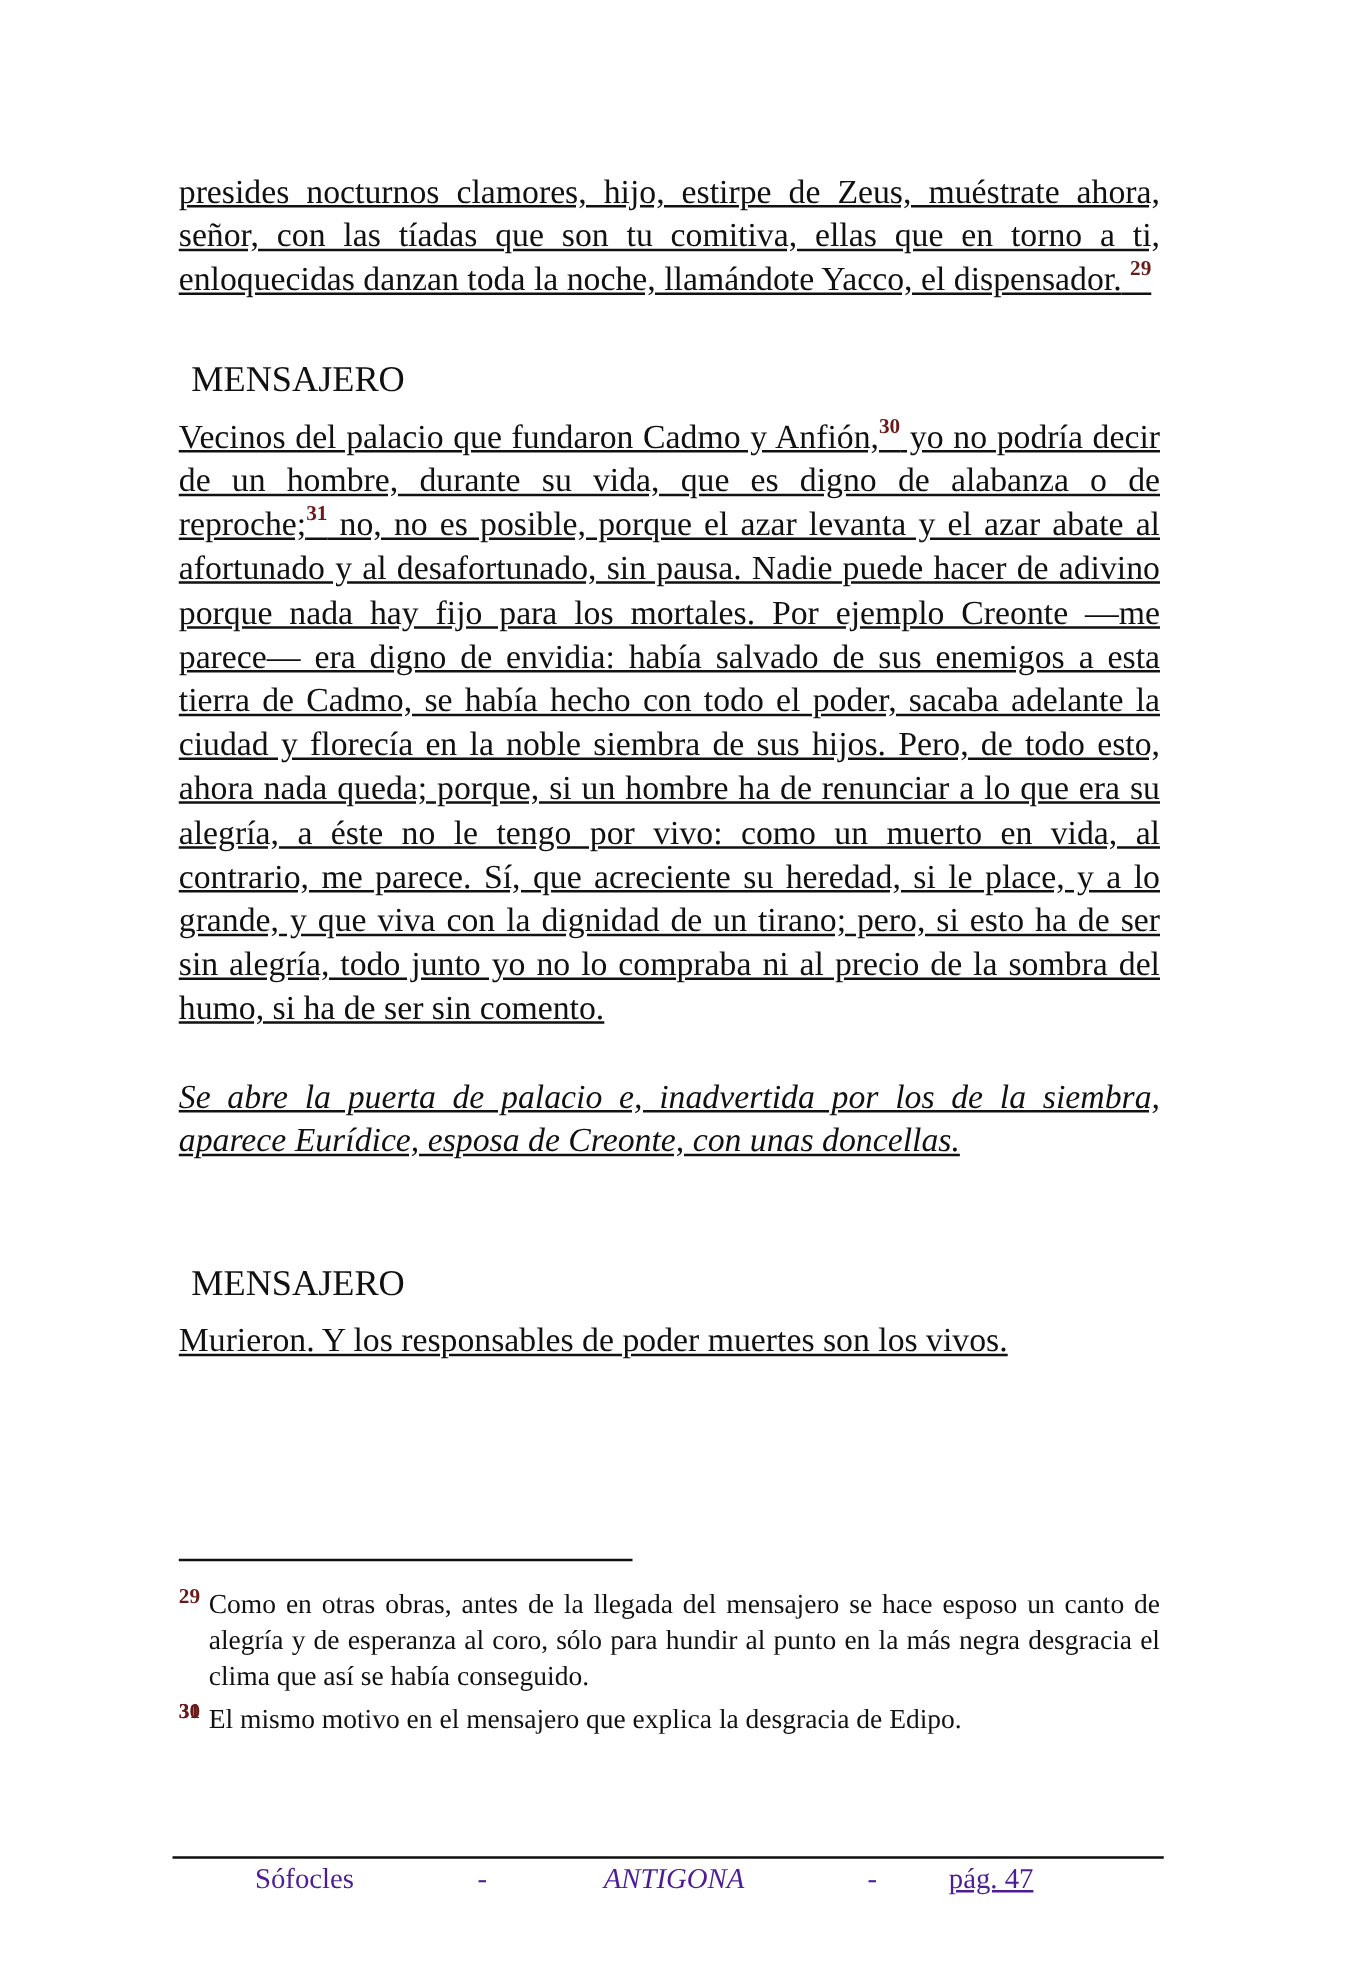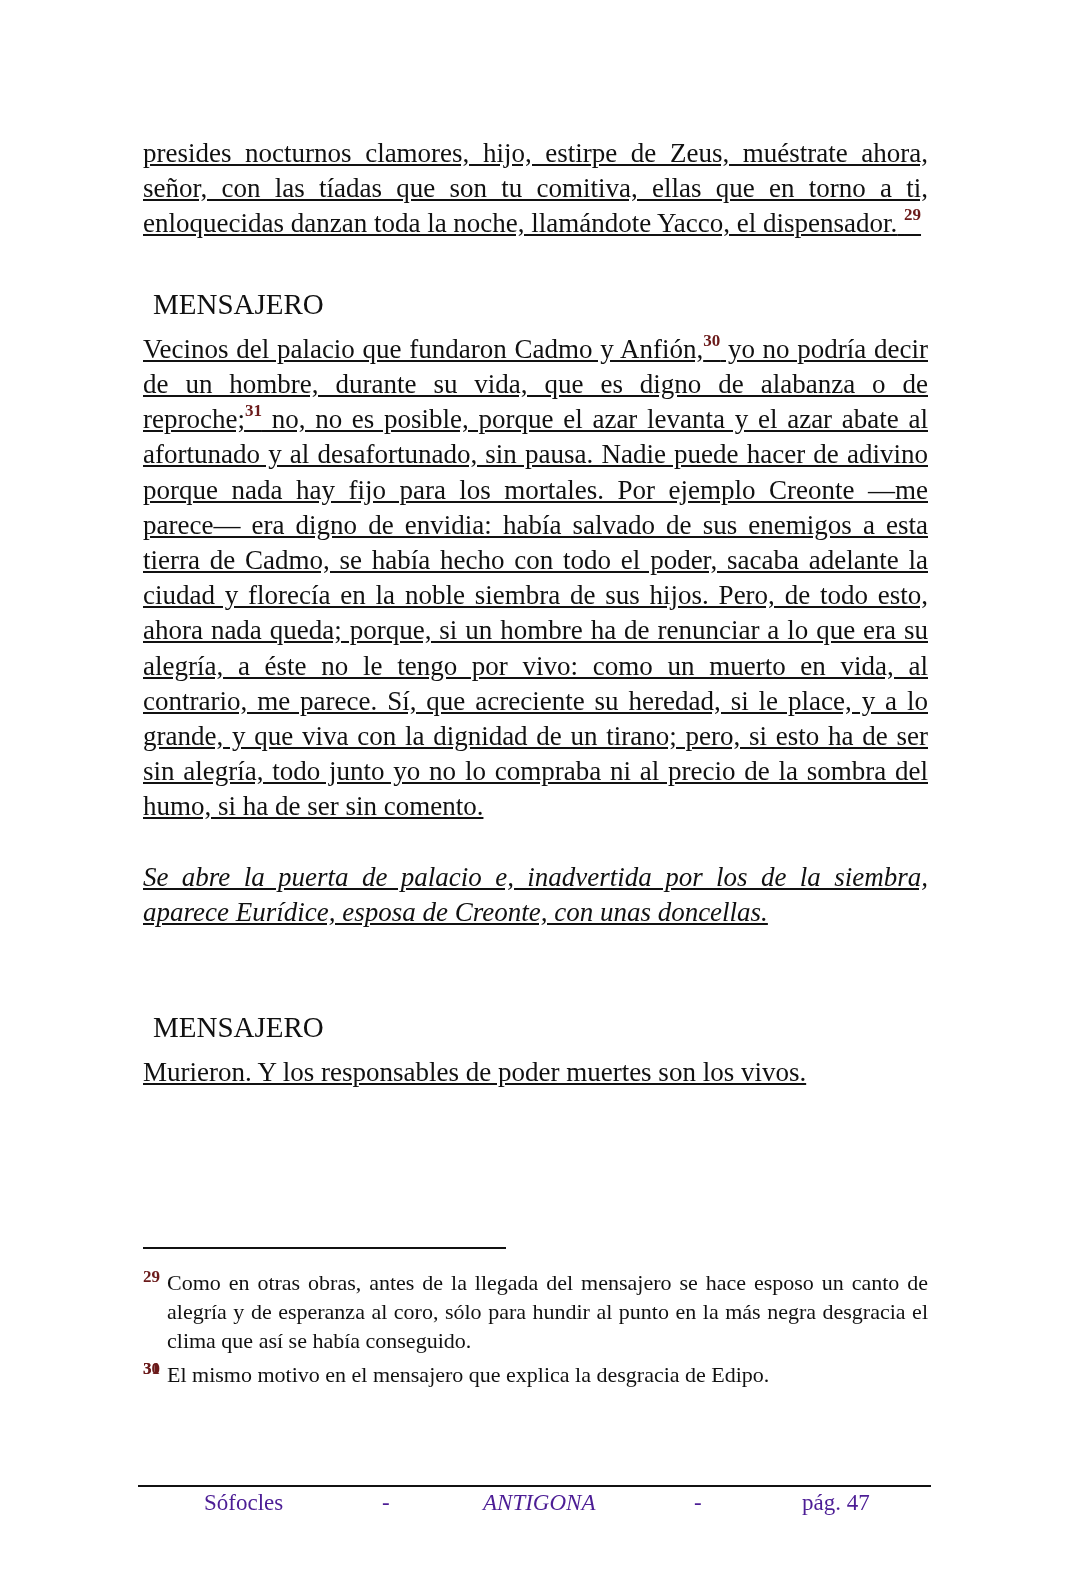--- a/index.html
+++ b/index.html
@@ -16,21 +16,21 @@
     .footnotes { position: absolute; left: 143px; top: 1268px; width: 785px; font-size: 22px; line-height: 29px; }
     .footnote { position: relative; padding-left: 24px; margin-bottom: 5px; text-align: justify; }
     .footnote .num { position: absolute; left: 0; top: -6px; color: #6b1a1a; font-weight: bold; font-size: 17px; }
     .footer-rule { position: absolute; left: 138px; top: 1485px; width: 793px; height: 0; border-top: 2px solid #111; }
     .footer { position: absolute; top: 1490px; left: 138px; width: 793px; height: 32px; font-size: 23px; color: #4c1d95; }
     .footer span { position: absolute; top: 0; }
     .footer .author { left: 66px; }
     .footer .sep1 { left: 244px; }
     .footer .title { left: 326px; font-style: italic; margin-left: 19px; }
     .footer .sep2 { left: 556px; }
-    .footer .pagenum { left: 664px; }
+    .footer .pagenum { left: 621px; text-decoration: underline; }
   </style>
 </head>
 <body>
 
 <div class="page">
   <p class="p last"><span>presides nocturnos clamores, hijo, estirpe de Zeus, muéstrate ahora, señor, con las tíadas que son tu comitiva, ellas que en torno a ti, enloquecidas danzan toda la noche, llamándote Yacco, el dispensador.</span> <sup class="fn">29</sup></p>
 
   <div class="gap"></div>
 
   <p class="speaker">MENSAJERO</p>

